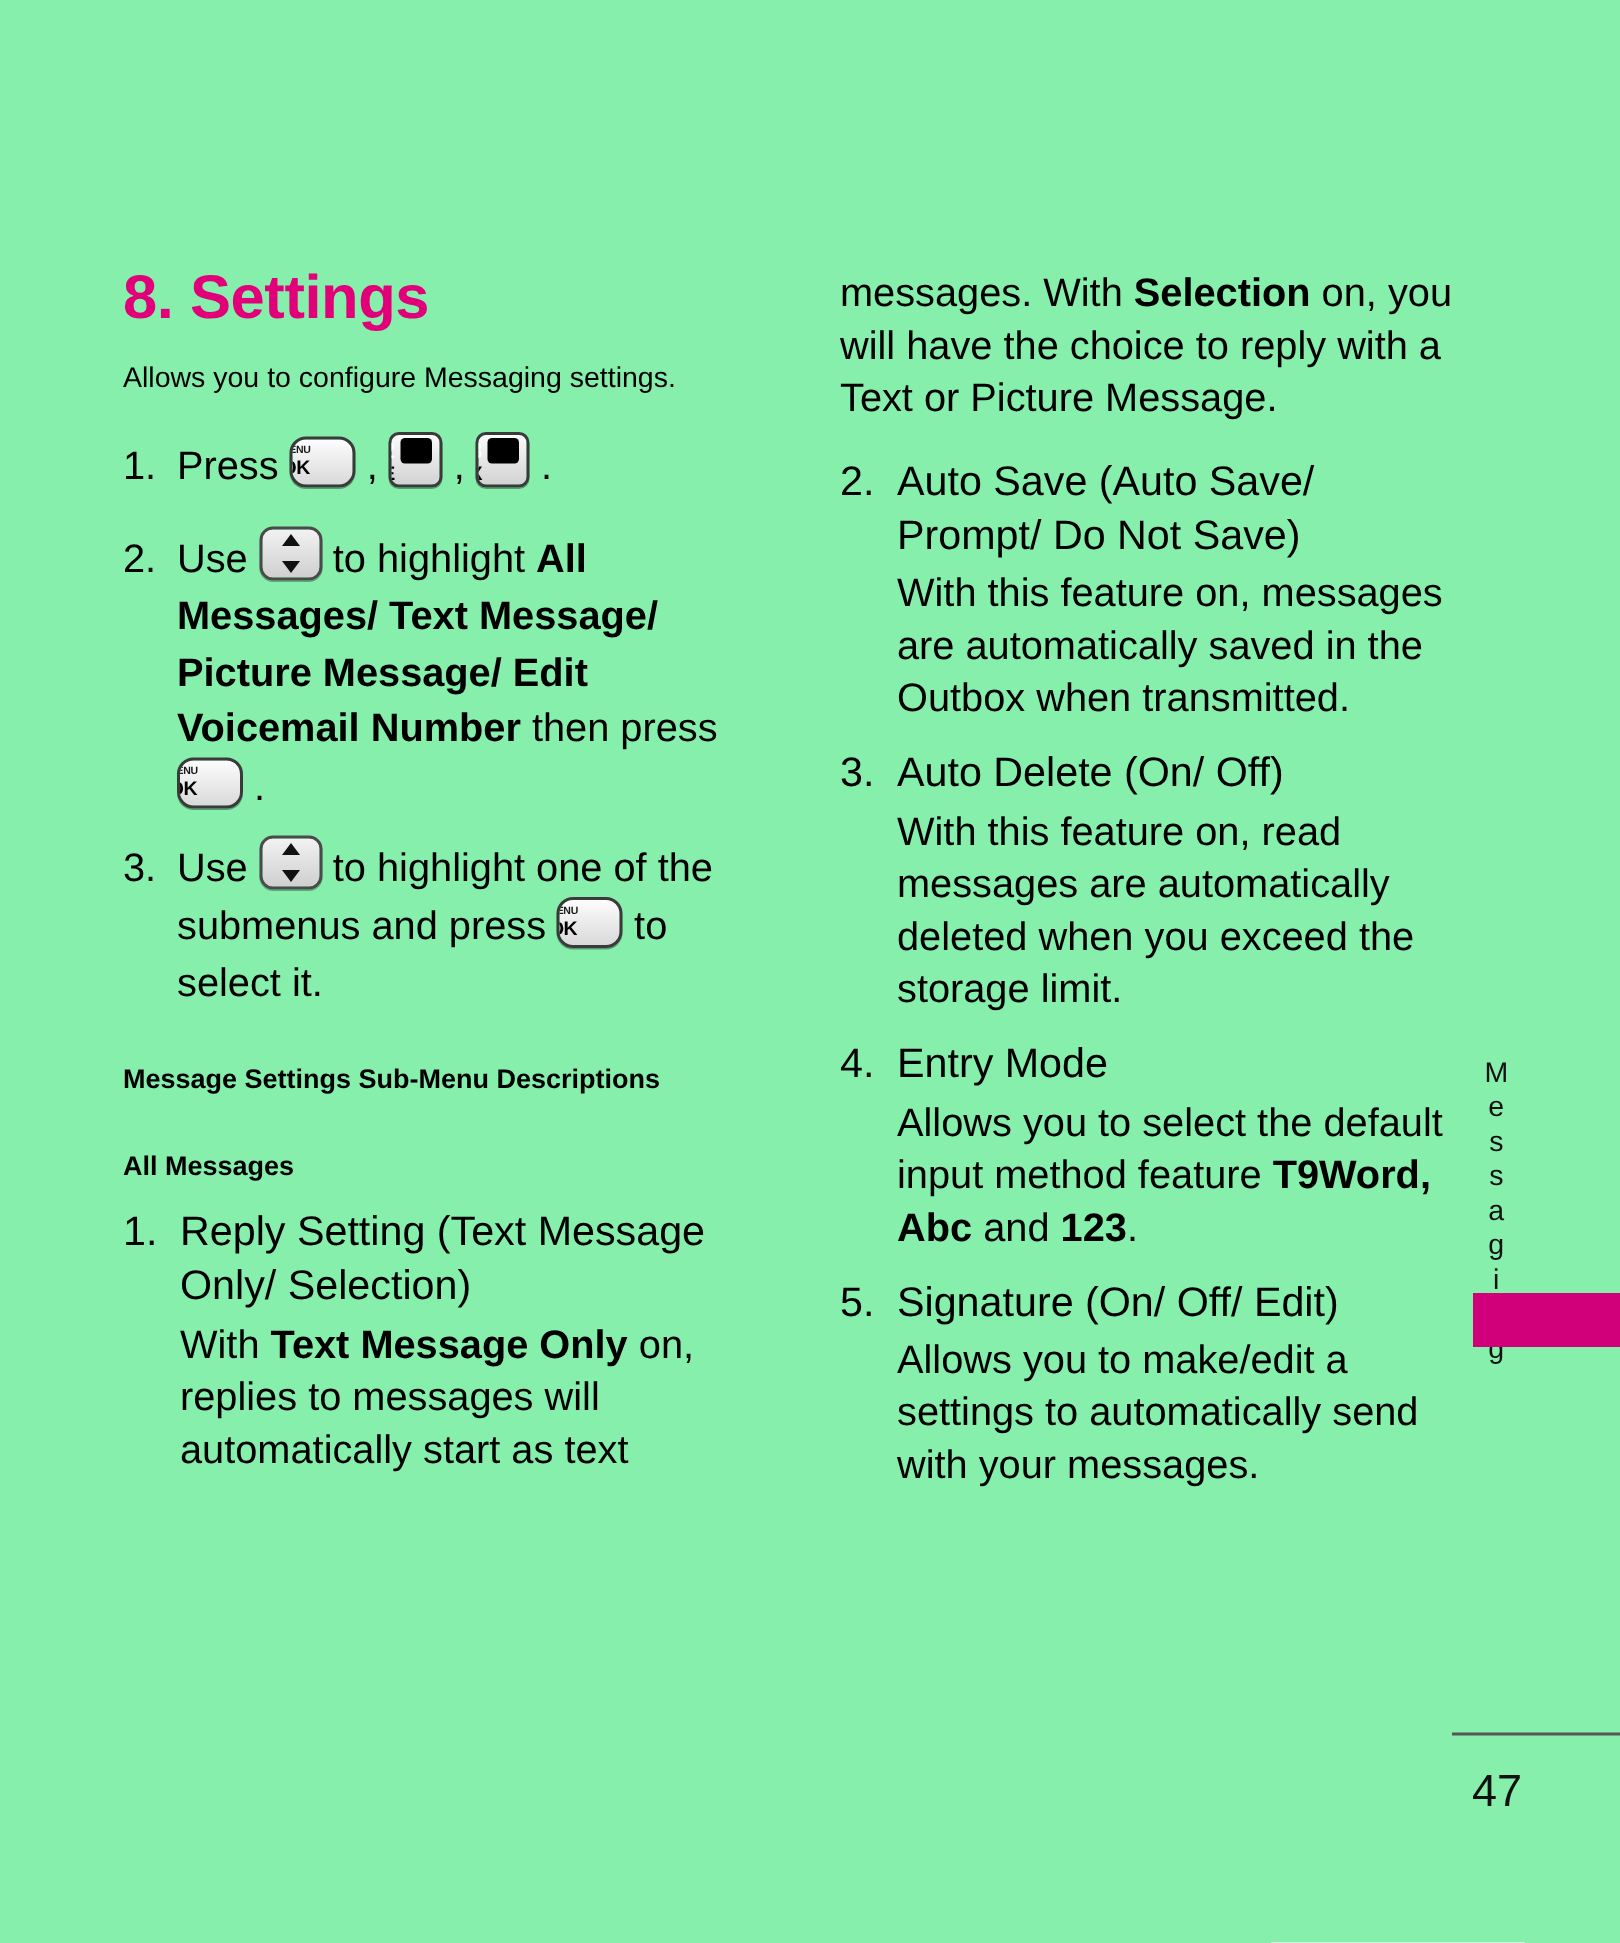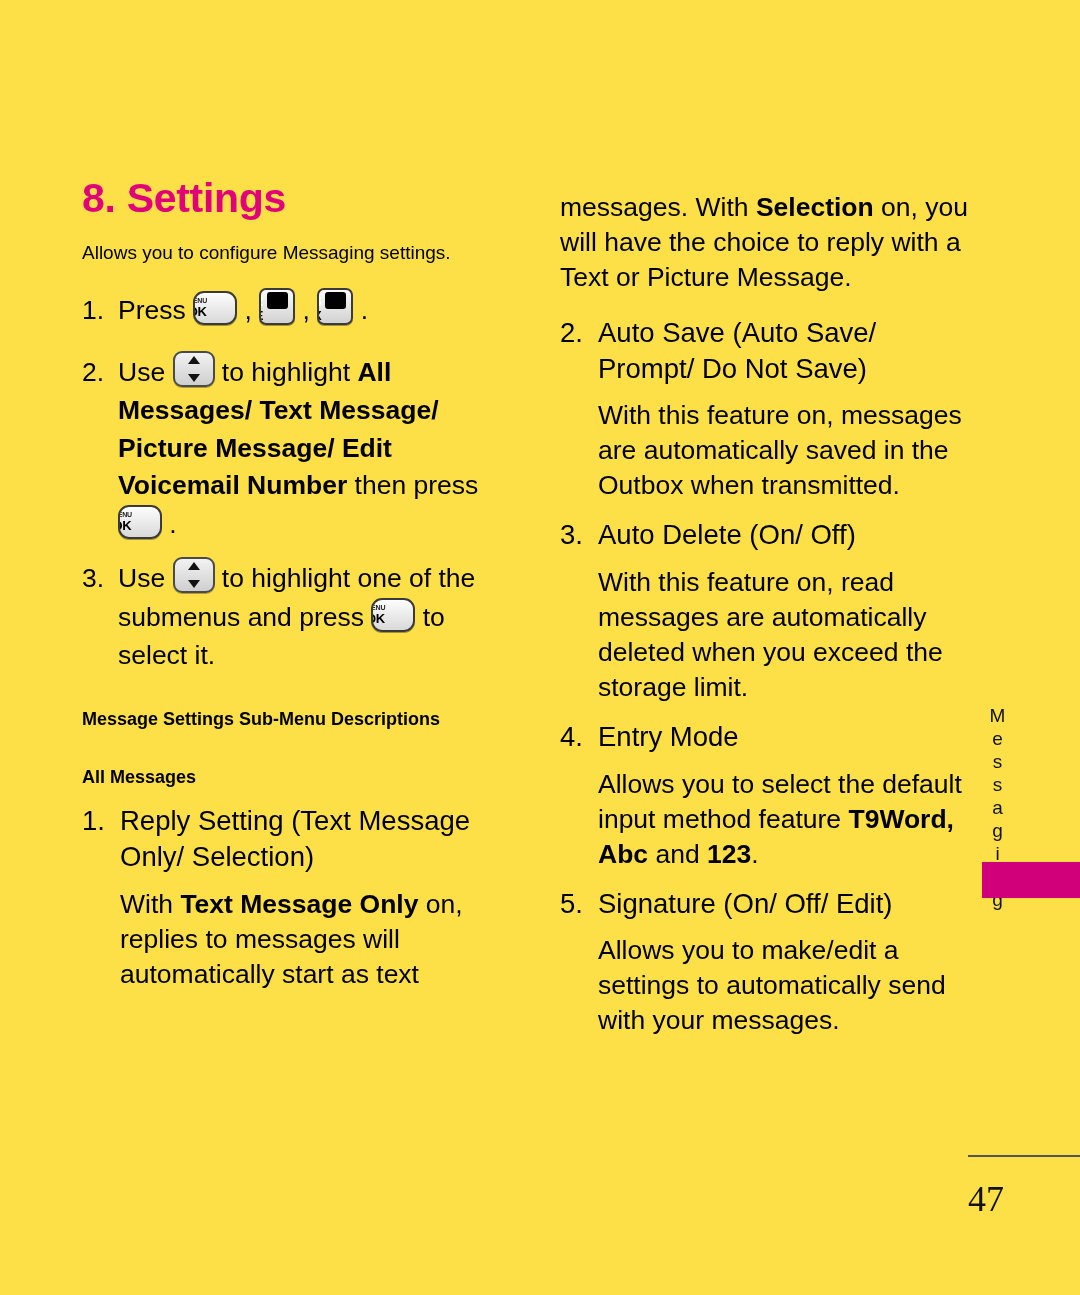--- a/index.html
+++ b/index.html
@@ -12,21 +12,21 @@
     height: 1295px;
     position: relative;
     font-family: "Liberation Sans", sans-serif;
     color: #000000;
     overflow: hidden;
   }
 
   .page {
     position: absolute;
     inset: 0;
-    background: #fde047;
+    background: #86efac;
   }
 
   
   .col {
     position: absolute;
     top: 178px;
     width: 420px;
   }
   .col-left  { left: 82px; }
   .col-right { left: 560px; }
@@ -75,21 +75,21 @@
     line-height: 1.30;
     margin: 14px 0 4px 0;
     padding-left: 38px;
     text-indent: -38px;
   }
   .item-head .num { display: inline-block; width: 38px; text-indent: 0; }
 
   .item-body {
     font-size: 26.5px;
     line-height: 1.32;
-    margin: 12px 0 6px 0;
+    margin: 0 0 6px 0;
     padding-left: 38px;
   }
 
   
   .key {
     display: inline-block;
     vertical-align: -6px;
     position: relative;
   }
 
@@ -205,23 +205,23 @@
     top: 1155px;
     width: 130px;
     height: 2px;
     background: #555;
   }
   .page-num {
     position: absolute;
     left: 968px;
     top: 1178px;
     width: 60px;
-    font-size: 36px;
+    text-align: center;
+    font-size: 30px;
     color: #111;
-    font-family: Liberation Serif, serif;
   }
 </style>
 </head>
 <body>
 
 <div class="page">
 
   <div class="col col-left">
 
     <h1 class="chapter-title">8. Settings</h1>

